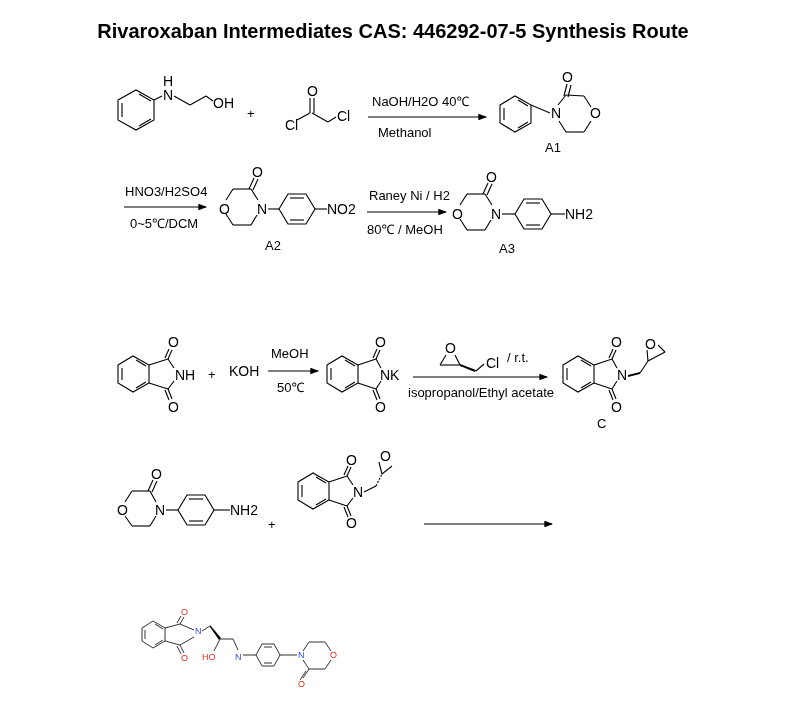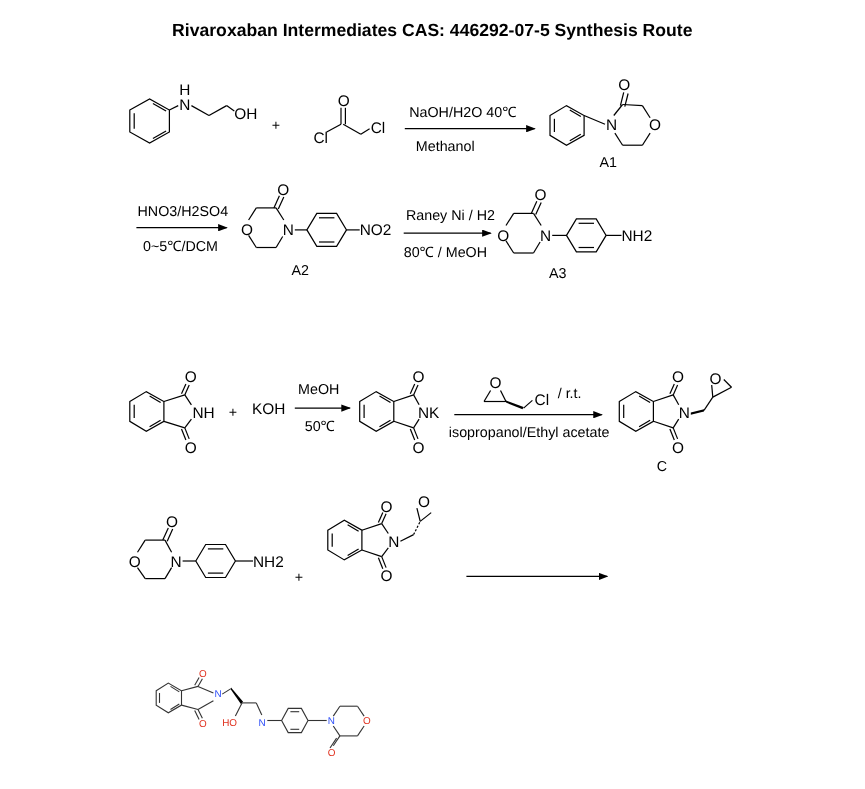--- a/index.html
+++ b/index.html
@@ -1,19 +1,19 @@
 <!DOCTYPE html>
 <html><head>
 <meta charset="utf-8">
 <style>
   html, body { margin:0; padding:0; background:#ffffff; }
   body { width:786px; height:717px; position:relative; overflow:hidden;
          font-family:"Liberation Sans", sans-serif; color:#000; }
   .title { position:absolute; left:0; width:786px; top:20px; text-align:center;
-           font-weight:bold; font-size:16px; }
+           font-weight:bold; font-size:20px; }
   svg { position:absolute; left:0; top:0; }
   .lbl { font-family:"Liberation Sans", sans-serif; font-size:13px; fill:#000; }
   .atom { font-family:"Liberation Sans", sans-serif; font-size:14px; fill:#000; }
   .sm { font-family:"Liberation Sans", sans-serif; font-size:9px; }
   .b { stroke:#000; stroke-width:1.1; fill:none; }
   .bg { stroke:#333; stroke-width:1; fill:none; }
 </style>
 </head>
 <body>
 

